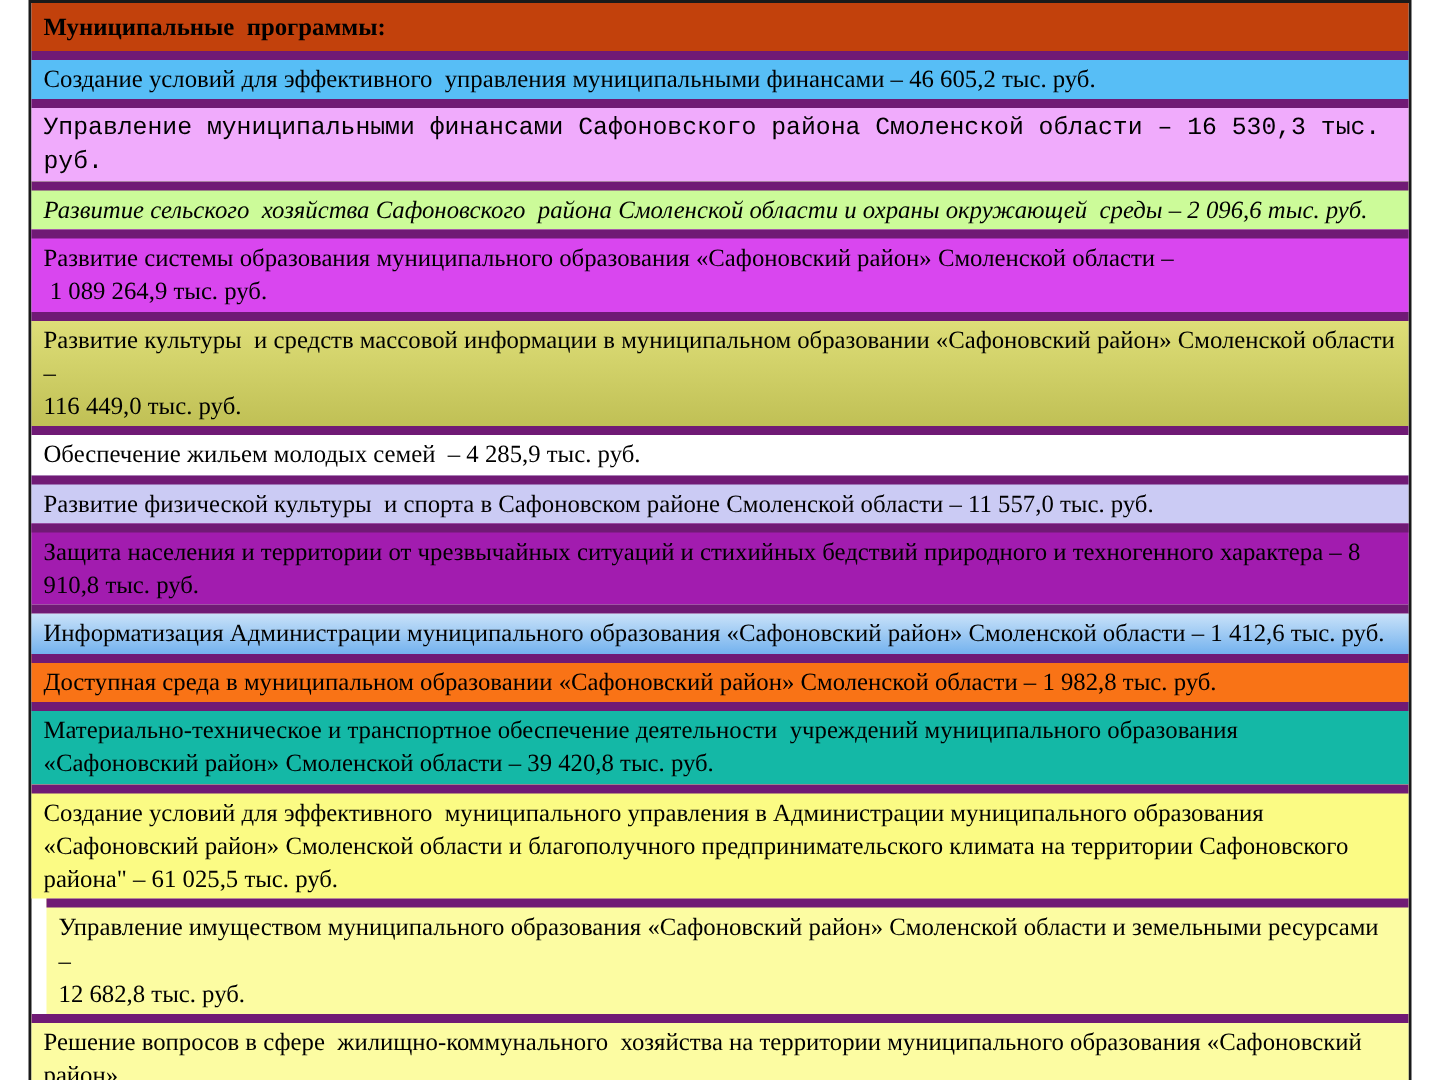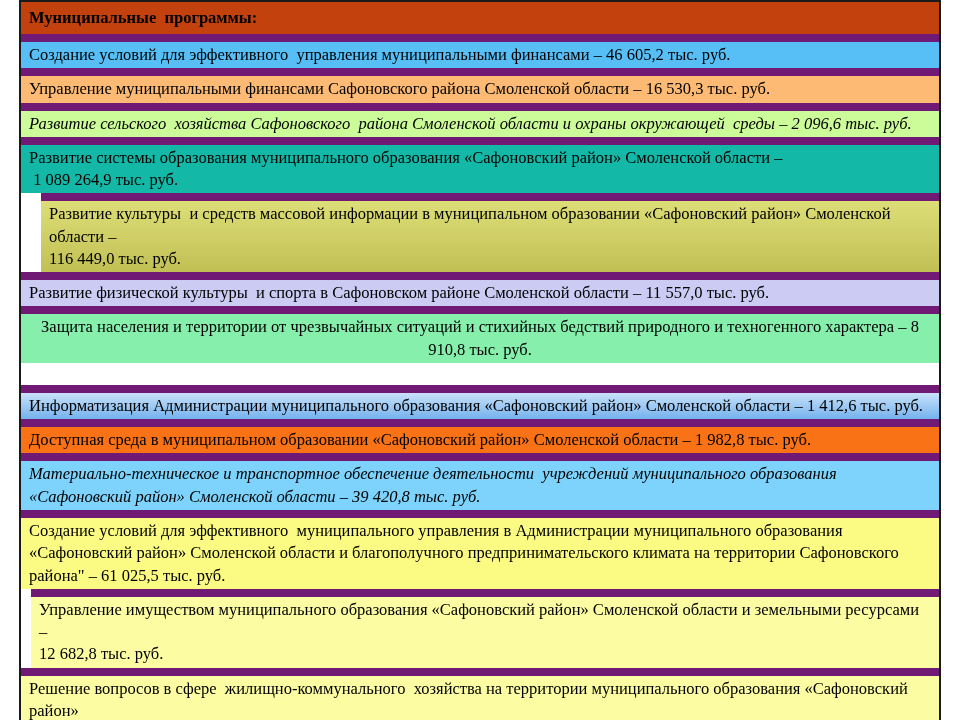--- a/index.html
+++ b/index.html
@@ -28,21 +28,21 @@
     white-space: pre-line;
   }
   .budget-table {
     width: 922px;
     margin: 0 auto;
     border: 2px solid #1a1a1a;
     box-sizing: border-box;
   }
   .trow {
     box-sizing: border-box;
-    border-top: 8px solid #701a75;
+    border-top: 6px solid #701a75;
     padding: 2px 8px;
     font-size: 16.5px;
     line-height: 1.35;
     display: flex;
     align-items: center;
     white-space: pre-wrap;
   }
   .trow:first-child { border-top: none; }
   .trow.header { font-weight: bold; }
 </style>
@@ -51,41 +51,42 @@
 
 <div class="page">
 
 
   <div class="budget-table">
 
     <div class="trow header" style="min-height: 32px; background: #c2410c;">Муниципальные  программы:</div>
 
     <div class="trow" style="min-height: 29px; background: rgb(87, 190, 246);">Создание условий для эффективного  управления муниципальными финансами – 46 605,2 тыс. руб.</div>
 
-    <div class="trow" style="min-height: 28px; background: #fdba74;">Управление муниципальными финансами Сафоновского района Смоленской области – 16 530,3 тыс. руб.</div>
+    <div class="trow" style="min-height: 28px; background: #f0abfc; font-family: Liberation Mono, monospace;">Управление муниципальными финансами Сафоновского района Смоленской области – 16 530,3 тыс. руб.</div>
 
     <div class="trow" style="min-height: 28px; background: rgb(204, 251, 153); font-style: italic;">Развитие сельского  хозяйства Сафоновского  района Смоленской области и охраны окружающей  среды – 2 096,6 тыс. руб.</div>
 
-    <div class="trow" style="min-height: 44px; background: #14b8a6;">Развитие системы образования муниципального образования «Сафоновский район» Смоленской области –
+    <div class="trow" style="min-height: 44px; background: #d946ef;">Развитие системы образования муниципального образования «Сафоновский район» Смоленской области –
  1 089 264,9 тыс. руб.</div>
 
-    <div class="trow" style="min-height: 46px; background: linear-gradient(rgb(222, 222, 120) 0%, rgb(192, 192, 85) 100%); margin-left: 20px;">Развитие культуры  и средств массовой информации в муниципальном образовании «Сафоновский район» Смоленской области –
+    <div class="trow" style="min-height: 46px; background: linear-gradient(rgb(222, 222, 120) 0%, rgb(192, 192, 85) 100%);">Развитие культуры  и средств массовой информации в муниципальном образовании «Сафоновский район» Смоленской области –
 116 449,0 тыс. руб.</div>
 
+    <div class="trow" style="min-height: 25px; background: rgb(255, 255, 255);">Обеспечение жильем молодых семей  – 4 285,9 тыс. руб.</div>
 
     <div class="trow" style="min-height: 28px; background: rgb(203, 203, 244);">Развитие физической культуры  и спорта в Сафоновском районе Смоленской области – 11 557,0 тыс. руб.</div>
 
 
-    <div class="trow" style="min-height: 51px; background: #86efac; text-align: center;">Защита населения и территории от чрезвычайных ситуаций и стихийных бедствий природного и техногенного характера – 8 910,8 тыс. руб.</div>
+    <div class="trow" style="min-height: 51px; background: #a21caf;">Защита населения и территории от чрезвычайных ситуаций и стихийных бедствий природного и техногенного характера – 8 910,8 тыс. руб.</div>
 
-    <div class="trow" style="min-height: 27px; background: linear-gradient(rgb(201, 226, 249) 0%, rgb(116, 178, 238) 100%); margin-top: 22px;">Информатизация Администрации муниципального образования «Сафоновский район» Смоленской области – 1 412,6 тыс. руб.</div>
+    <div class="trow" style="min-height: 27px; background: linear-gradient(rgb(201, 226, 249) 0%, rgb(116, 178, 238) 100%);">Информатизация Администрации муниципального образования «Сафоновский район» Смоленской области – 1 412,6 тыс. руб.</div>
 
     <div class="trow" style="min-height: 24px; background: #f97316;">Доступная среда в муниципальном образовании «Сафоновский район» Смоленской области – 1 982,8 тыс. руб.</div>
 
-    <div class="trow" style="min-height: 51px; background: #7dd3fc; font-style: italic;">Материально-техническое и транспортное обеспечение деятельности  учреждений муниципального образования «Сафоновский район» Смоленской области – 39 420,8 тыс. руб.</div>
+    <div class="trow" style="min-height: 51px; background: #14b8a6;">Материально-техническое и транспортное обеспечение деятельности  учреждений муниципального образования «Сафоновский район» Смоленской области – 39 420,8 тыс. руб.</div>
 
     <div class="trow" style="min-height: 68px; background: rgb(251, 251, 132);">Создание условий для эффективного  муниципального управления в Администрации муниципального образования «Сафоновский район» Смоленской области и благополучного предпринимательского климата на территории Сафоновского района" – 61 025,5 тыс. руб.</div>
 
     <div class="trow" style="min-height: 45px; background: rgb(252, 252, 162); margin-left: 10px;">Управление имуществом муниципального образования «Сафоновский район» Смоленской области и земельными ресурсами  –
 12 682,8 тыс. руб.</div>
 
     <div class="trow" style="min-height: 46px; background: rgb(252, 252, 162);">Решение вопросов в сфере  жилищно-коммунального  хозяйства на территории муниципального образования «Сафоновский район»
 Смоленской области– 169 914,0 тыс. руб.</div>
 
   </div>

